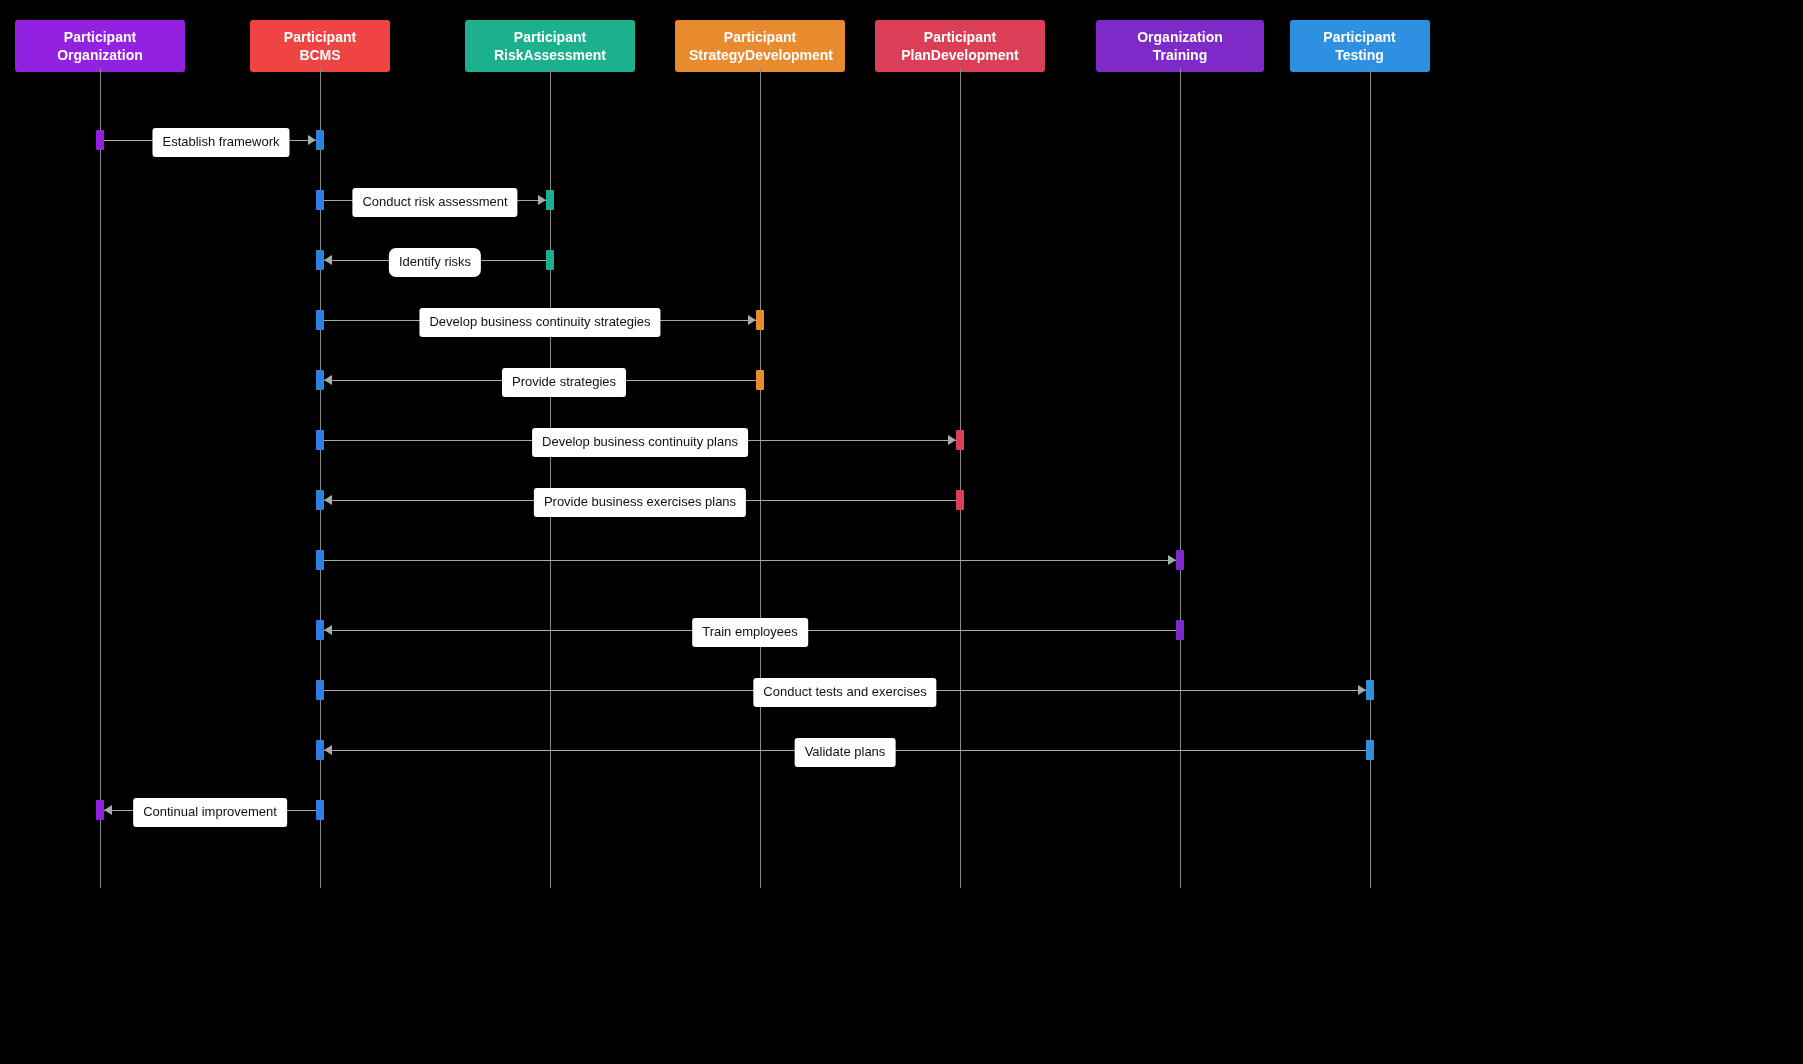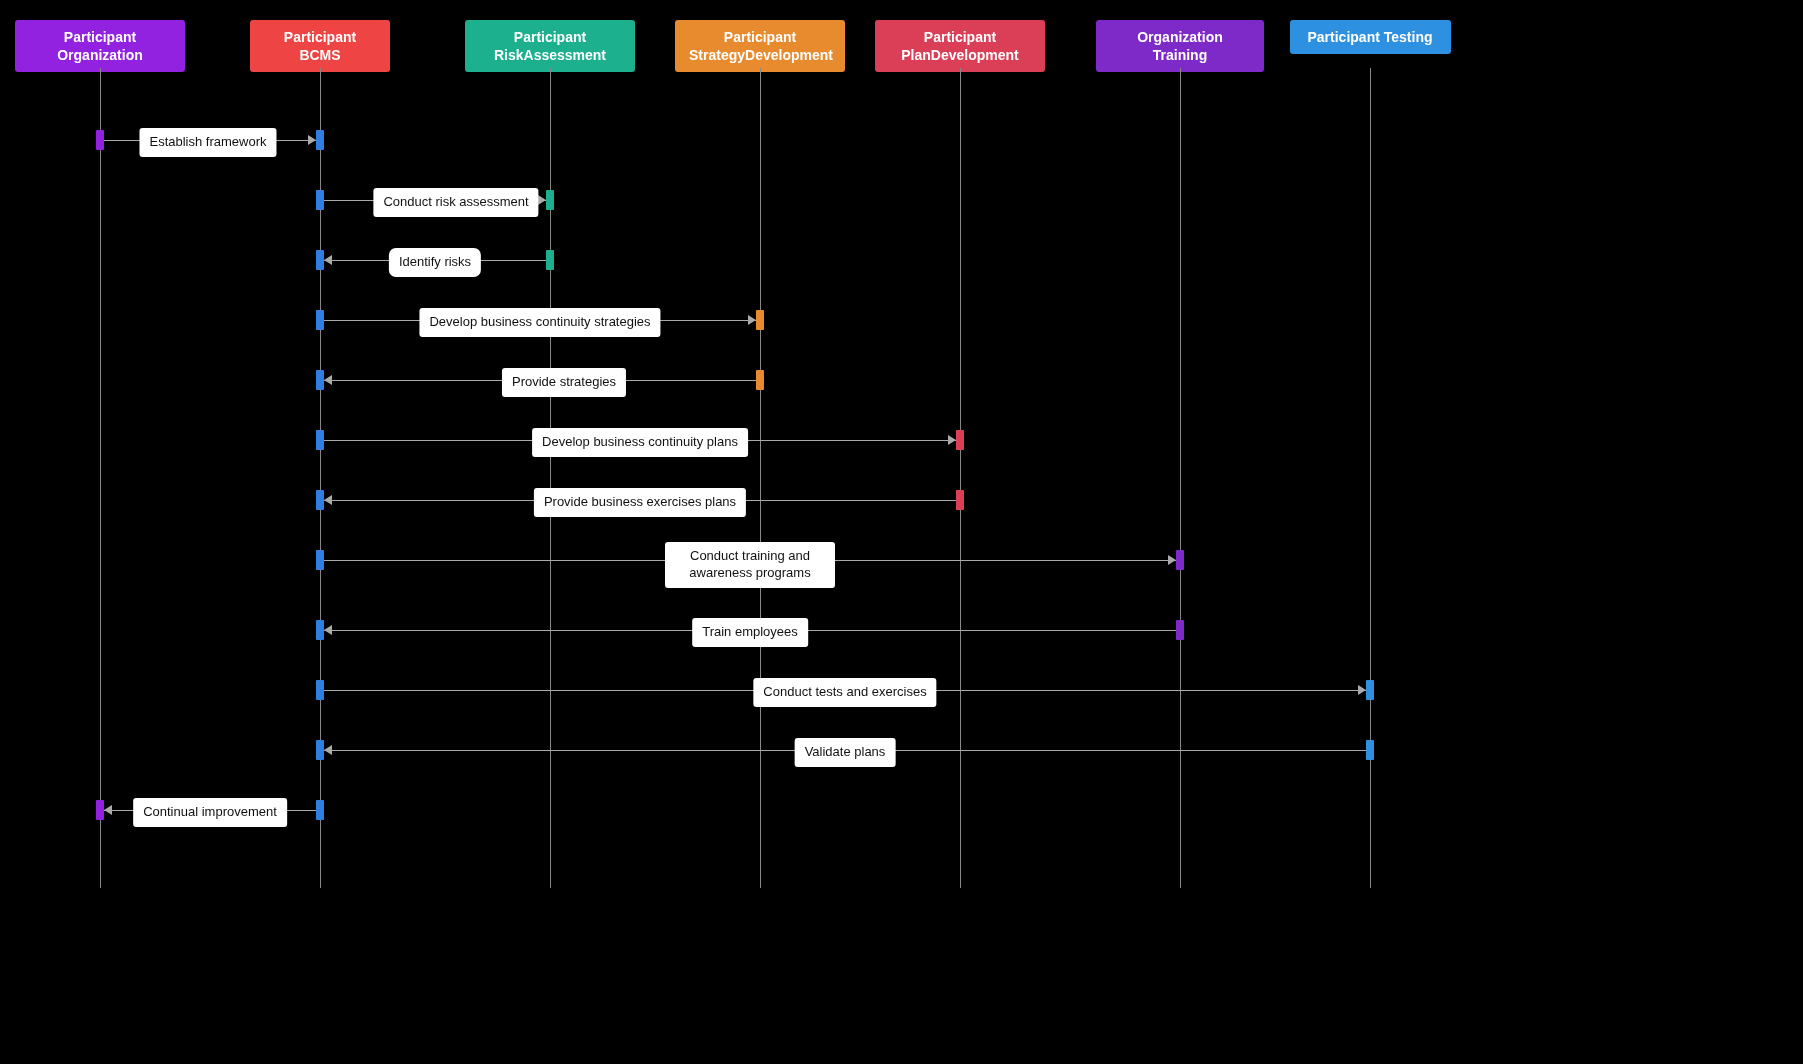--- a/index.html
+++ b/index.html
@@ -78,32 +78,32 @@
     <div class="participant" style="background: #ef4444; left: 230px; width: 140px;">Participant BCMS</div>
     <div class="lifeline" style="left: 300px;"></div>
     <div class="participant" style="background: rgb(29, 176, 143); left: 445px; width: 170px;">Participant<br>RiskAssessment</div>
     <div class="lifeline" style="left: 530px;"></div>
     <div class="participant" style="background: rgb(232, 139, 46); left: 655px; width: 170px;">Participant<br>StrategyDevelopment</div>
     <div class="lifeline" style="left: 740px;"></div>
     <div class="participant" style="background: rgb(218, 63, 87); left: 855px; width: 170px;">Participant<br>PlanDevelopment</div>
     <div class="lifeline" style="left: 940px;"></div>
     <div class="participant" style="background: rgb(125, 42, 201); left: 1076px; width: 168px;">Organization Training</div>
     <div class="lifeline" style="left: 1160px;"></div>
-    <div class="participant" style="background: rgb(46, 144, 224); left: 1269.5px; width: 161px;">Participant Testing</div>
+    <div class="participant" style="background: rgb(46, 144, 224); left: 1269.5px; width: 140px;">Participant Testing</div>
     <div class="lifeline" style="left: 1350px;"></div>
     <div class="activation" style="left: 80px; top: 110px; height: 20px; background: rgb(147, 34, 224);"></div>
     <div class="activation" style="left: 300px; top: 110px; height: 20px; background: rgb(46, 127, 224);"></div>
     <div class="arrow-line" style="left: 84px; top: 120px; width: 212px;"></div>
     <div class="arrow-head right" style="top: 115px; left: 288px;"></div>
-    <div class="message-label" style="left: 188px; top: 108px;">Establish framework</div>
+    <div class="message-label" style="left: 201px; top: 108px;">Establish framework</div>
     <div class="activation" style="left: 300px; top: 170px; height: 20px; background: rgb(46, 127, 224);"></div>
     <div class="activation" style="left: 530px; top: 170px; height: 20px; background: rgb(29, 176, 143);"></div>
     <div class="arrow-line" style="left: 304px; top: 180px; width: 222px;"></div>
     <div class="arrow-head right" style="top: 175px; left: 518px;"></div>
-    <div class="message-label" style="left: 436px; top: 168px;">Conduct risk assessment</div>
+    <div class="message-label" style="left: 415px; top: 168px;">Conduct risk assessment</div>
     <div class="activation" style="left: 530px; top: 230px; height: 20px; background: rgb(29, 176, 143);"></div>
     <div class="activation" style="left: 300px; top: 230px; height: 20px; background: rgb(46, 127, 224);"></div>
     <div class="arrow-line" style="left: 304px; top: 240px; width: 222px;"></div>
     <div class="arrow-head left" style="top: 235px; left: 304px;"></div>
     <div class="message-label" style="left: 415px; top: 228px; border-radius: 7px;">Identify risks</div>
     <div class="activation" style="left: 300px; top: 290px; height: 20px; background: rgb(46, 127, 224);"></div>
     <div class="activation" style="left: 740px; top: 290px; height: 20px; background: rgb(232, 139, 46);"></div>
     <div class="arrow-line" style="left: 304px; top: 300px; width: 432px;"></div>
     <div class="arrow-head right" style="top: 295px; left: 728px;"></div>
     <div class="message-label" style="left: 520px; top: 288px;">Develop business continuity strategies</div>
@@ -119,21 +119,20 @@
     <div class="message-label" style="left: 620px; top: 408px;">Develop business continuity plans</div>
     <div class="activation" style="left: 940px; top: 470px; height: 20px; background: rgb(218, 63, 87);"></div>
     <div class="activation" style="left: 300px; top: 470px; height: 20px; background: rgb(46, 127, 224);"></div>
     <div class="arrow-line" style="left: 304px; top: 480px; width: 632px;"></div>
     <div class="arrow-head left" style="top: 475px; left: 304px;"></div>
     <div class="message-label" style="left: 620px; top: 468px;">Provide business exercises plans</div>
     <div class="activation" style="left: 300px; top: 530px; height: 20px; background: rgb(46, 127, 224);"></div>
     <div class="activation" style="left: 1160px; top: 530px; height: 20px; background: rgb(125, 42, 201);"></div>
     <div class="arrow-line" style="left: 304px; top: 540px; width: 852px;"></div>
     <div class="arrow-head right" style="top: 535px; left: 1148px;"></div>
-    <div class="message-label multi" style="left: 730px; top: 522px;">Conduct training and<br>awareness programs</div>
     <div class="activation" style="left: 1160px; top: 600px; height: 20px; background: rgb(125, 42, 201);"></div>
     <div class="activation" style="left: 300px; top: 600px; height: 20px; background: rgb(46, 127, 224);"></div>
     <div class="arrow-line" style="left: 304px; top: 610px; width: 852px;"></div>
     <div class="arrow-head left" style="top: 605px; left: 304px;"></div>
     <div class="message-label" style="left: 730px; top: 598px;">Train employees</div>
     <div class="activation" style="left: 300px; top: 660px; height: 20px; background: rgb(46, 127, 224);"></div>
     <div class="activation" style="left: 1350px; top: 660px; height: 20px; background: rgb(46, 144, 224);"></div>
     <div class="arrow-line" style="left: 304px; top: 670px; width: 1042px;"></div>
     <div class="arrow-head right" style="top: 665px; left: 1338px;"></div>
     <div class="message-label" style="left: 825px; top: 658px;">Conduct tests and exercises</div>

